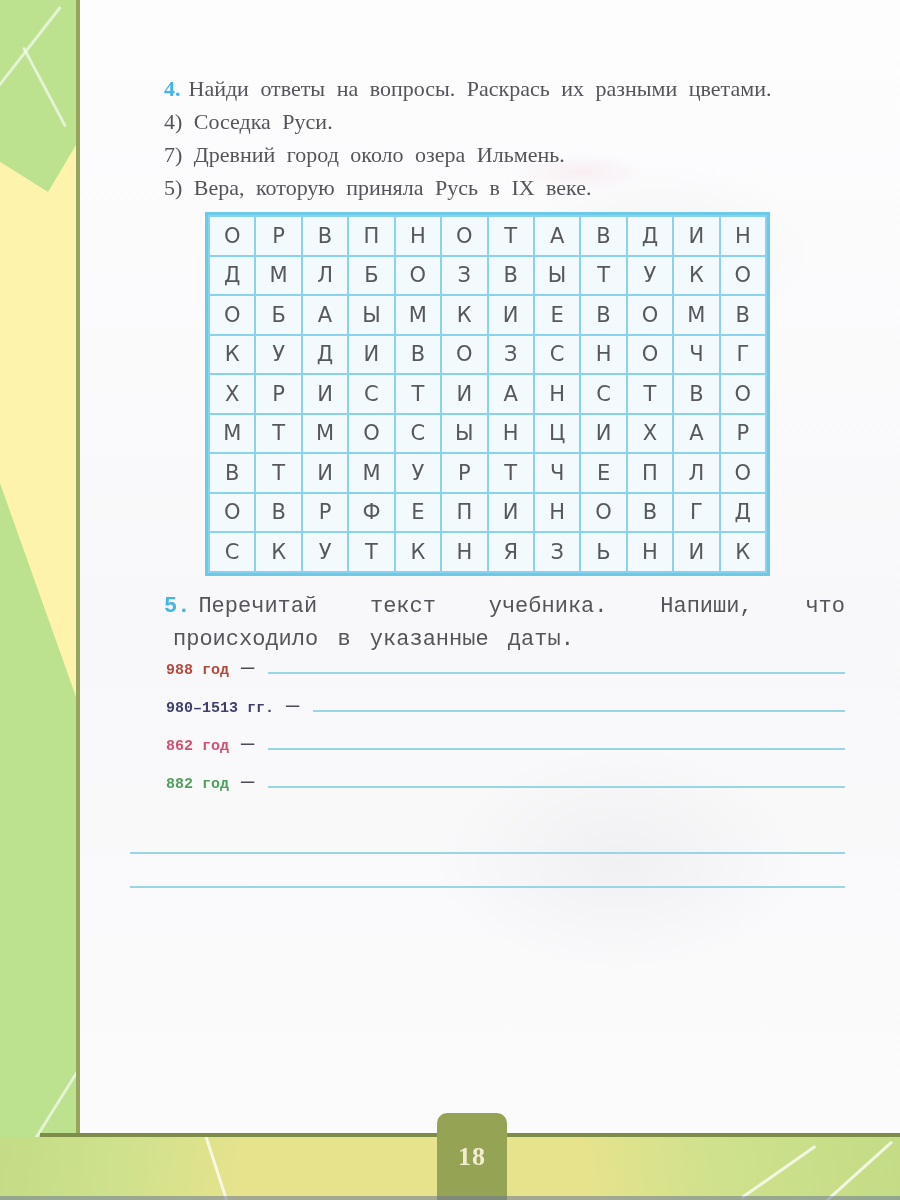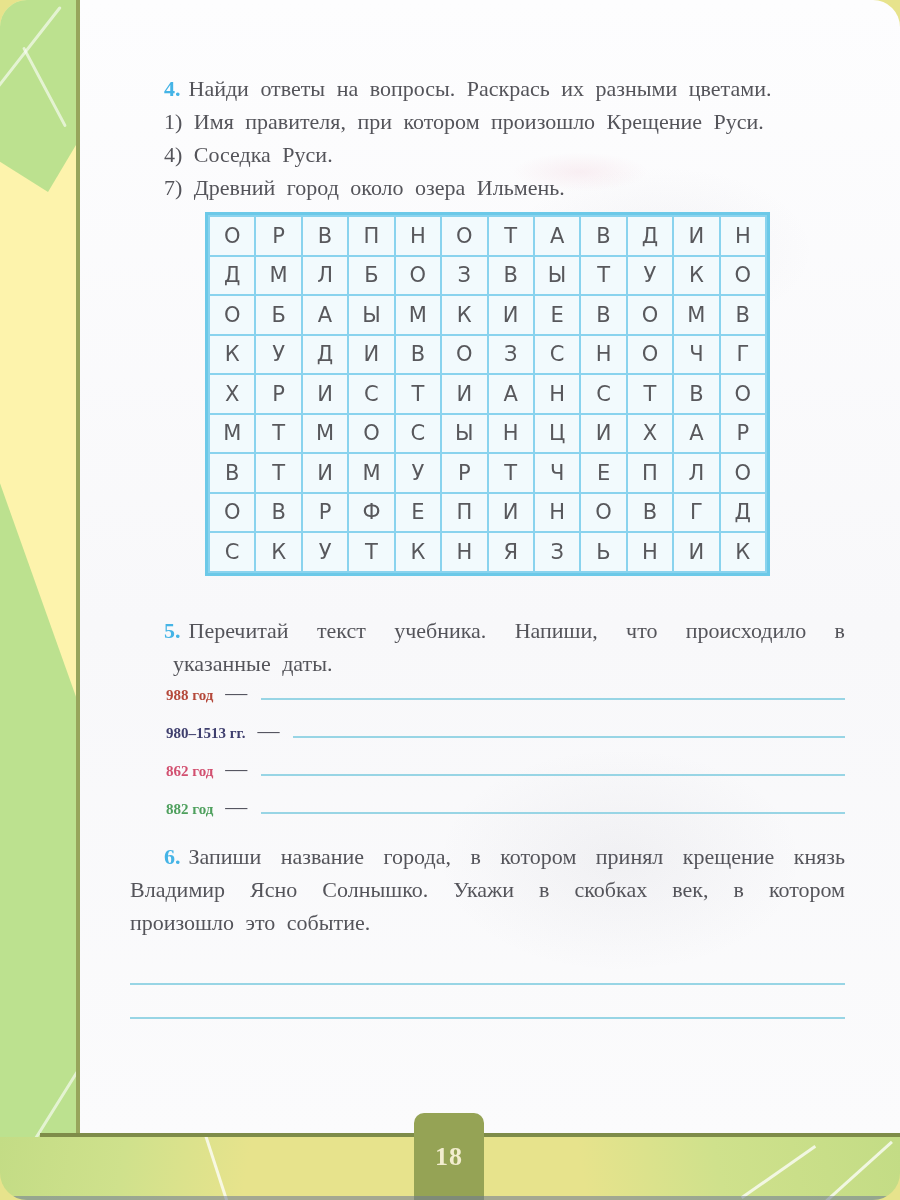--- a/index.html
+++ b/index.html
@@ -1,17 +1,17 @@
 <!DOCTYPE html>
 <html><head>
 <meta charset="utf-8">
 <style>
   html,body { margin:0; padding:0; background:#e7e38c; }
   .scene { position:relative; width:900px; height:1200px; overflow:hidden;
-           font-family:"Liberation Serif","DejaVu Serif",serif;border-radius:27px; }
+           font-family:"Liberation Serif","DejaVu Serif",serif; }
 
   
   .left-strip { position:absolute; left:0; top:0; width:76px; height:1137px;
                 background:#fdf3ac; overflow:hidden; }
   .leaf-top { position:absolute; left:-12px; top:-18px; width:100px; height:210px;
               background:#bce18f;
               clip-path:polygon(0 0,100% 0,100% 68%,60% 100%,0 82%); }
   .leaf-bottom { position:absolute; left:0; top:470px; width:76px; height:667px;
                  background:#bce18f;
                  clip-path:polygon(0 2%,100% 34%,100% 100%,0 100%); }
@@ -39,21 +39,21 @@
 
   
   .wgrid { margin:8px 0 0 75px; width:565px; box-sizing:border-box;
            border:3px solid #6cc9e8; background:#8ad3ee; padding:2px;
            display:grid; grid-template-columns:repeat(12,1fr); gap:2px; }
   .cell { height:37.5px; background:#f2fafd; display:flex; align-items:center;
           justify-content:center; font-family:"DejaVu Sans","Liberation Sans",sans-serif;
           font-size:21px; color:#58585c; }
 
   
-  .t5 { margin-top:38px; }
+  .t5 { margin-top:14px;font-family:Liberation Mono, monospace; }
   .date-row { display:flex; align-items:baseline; height:38px; padding-left:36px; }
   .date-label { font-weight:bold; font-size:15px; white-space:nowrap; }
   .dash { color:#4c4c58; font-size:22px; margin-left:12px; white-space:nowrap; }
   .w-line { flex:1; height:0.9em; margin-left:14px;
             border-bottom:2px solid #98d5e5; }
 
   
   .t6 { margin-top:8px; }
   .full-line { height:0; border-bottom:2px solid #98d5e5; margin-top:44px; }
   .full-line.second { margin-top:32px; }
@@ -64,21 +64,21 @@
   .bottom-band { position:absolute; left:0; top:1137px; width:900px; height:63px;
                  background:#e7e38c; overflow:hidden; }
   .band-leaf-left { position:absolute; left:0; top:0; width:270px; height:63px;
                     background:linear-gradient(100deg,#c3dc85 0%,#cfe18c 45%,#e7e38c 90%); }
   .band-leaf-right { position:absolute; right:0; top:0; width:330px; height:63px;
                      background:linear-gradient(260deg,#c3dc85 0%,#cfe18c 55%,#e7e38c 95%); }
   .bvein { position:absolute; background:rgba(255,255,255,.75); }
   .bv1 { width:3px; height:90px; right:120px; top:-10px; transform:rotate(55deg); }
   .bv2 { width:3px; height:90px; right:40px; top:-10px; transform:rotate(48deg); }
   .bv3 { width:3px; height:80px; left:215px; top:-8px; transform:rotate(-18deg); }
-  .page-tab { position:absolute; left:414px; top:1113px; width:70px; height:87px;
+  .page-tab { position:absolute; left:437px; top:1113px; width:70px; height:87px;
               background:#95a355; border-radius:10px 10px 0 0;
               display:flex; align-items:center; justify-content:center; }
   .page-num { color:#f2edcf; font-weight:bold; font-size:26px; letter-spacing:1px; }
   .bottom-edge { position:absolute; left:0; top:1196px; width:900px; height:4px;
                  background:rgba(110,120,150,.55); }
 </style>
 </head>
 <body>
 
 <div class="scene">
@@ -92,23 +92,23 @@
       <div class="vein v3"></div>
 
     </div>
   </div>
   <div class="strip-edge"></div>
 
   <div class="page">
 
     <section>
       <p class="para indent"><span class="tnum">4.</span><span>Найди ответы на вопросы. Раскрась их разными цветами.</span></p>
-      <p class="para indent">1) Имя правителя, при котором произошло Крещение Руси.</p>
       <p class="para indent">4) Соседка Руси.</p>
       <p class="para indent">7) Древний город около озера Ильмень.</p>
+      <p class="para indent">5) Вера, которую приняла Русь в IX веке.</p>
     </section>
 
     <div class="wgrid">
         <div class="cell">О</div>
         <div class="cell">Р</div>
         <div class="cell">В</div>
         <div class="cell">П</div>
         <div class="cell">Н</div>
         <div class="cell">О</div>
         <div class="cell">Т</div>
@@ -234,21 +234,20 @@
         <span class="w-line"></span>
       </div>
       <div class="date-row">
         <span class="date-label" style="color: rgb(79, 160, 94);">882 год</span>
         <span class="dash">—</span>
         <span class="w-line"></span>
       </div>
     </section>
 
     <section class="t6">
-      <p class="para indent"><span class="tnum">6.</span><span>Запиши название города, в котором принял крещение князь Владимир Ясно Солнышко. Укажи в скобках век, в котором произошло это событие.</span></p>
       <div class="full-line"></div>
       <div class="full-line second"></div>
     </section>
   </div>
 
   <div class="page-bottom-line"></div>
   <div class="bottom-band">
     <div class="band-leaf-left">
       <div class="bvein bv3"></div>
     </div>

